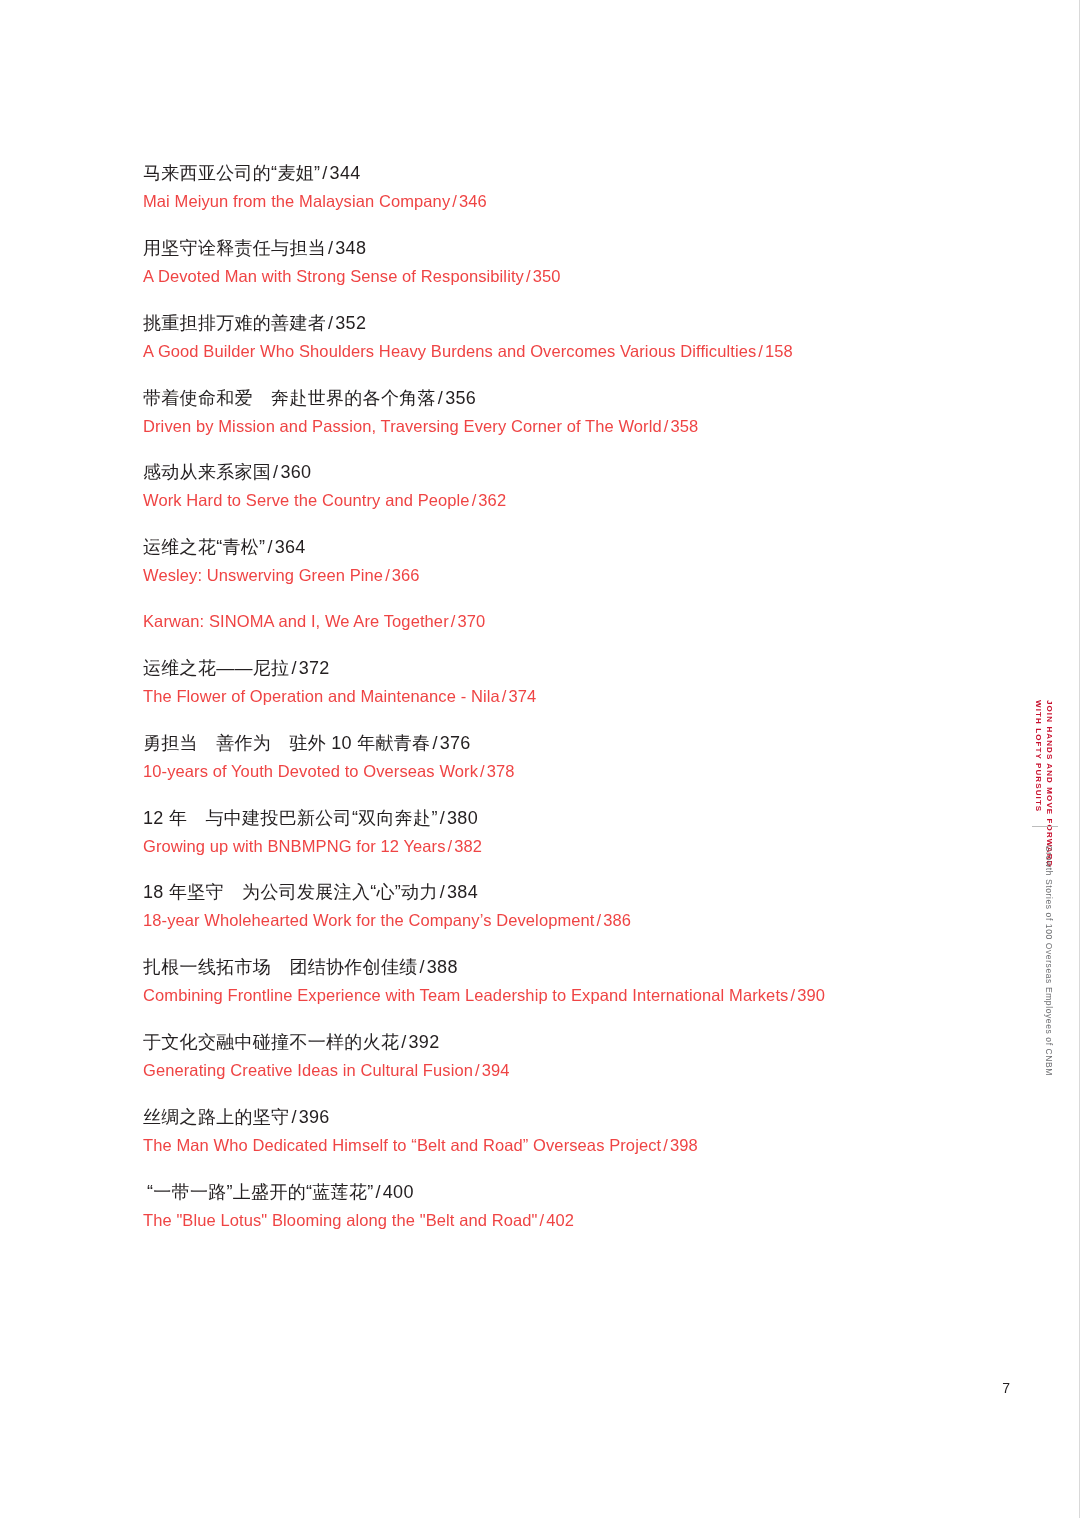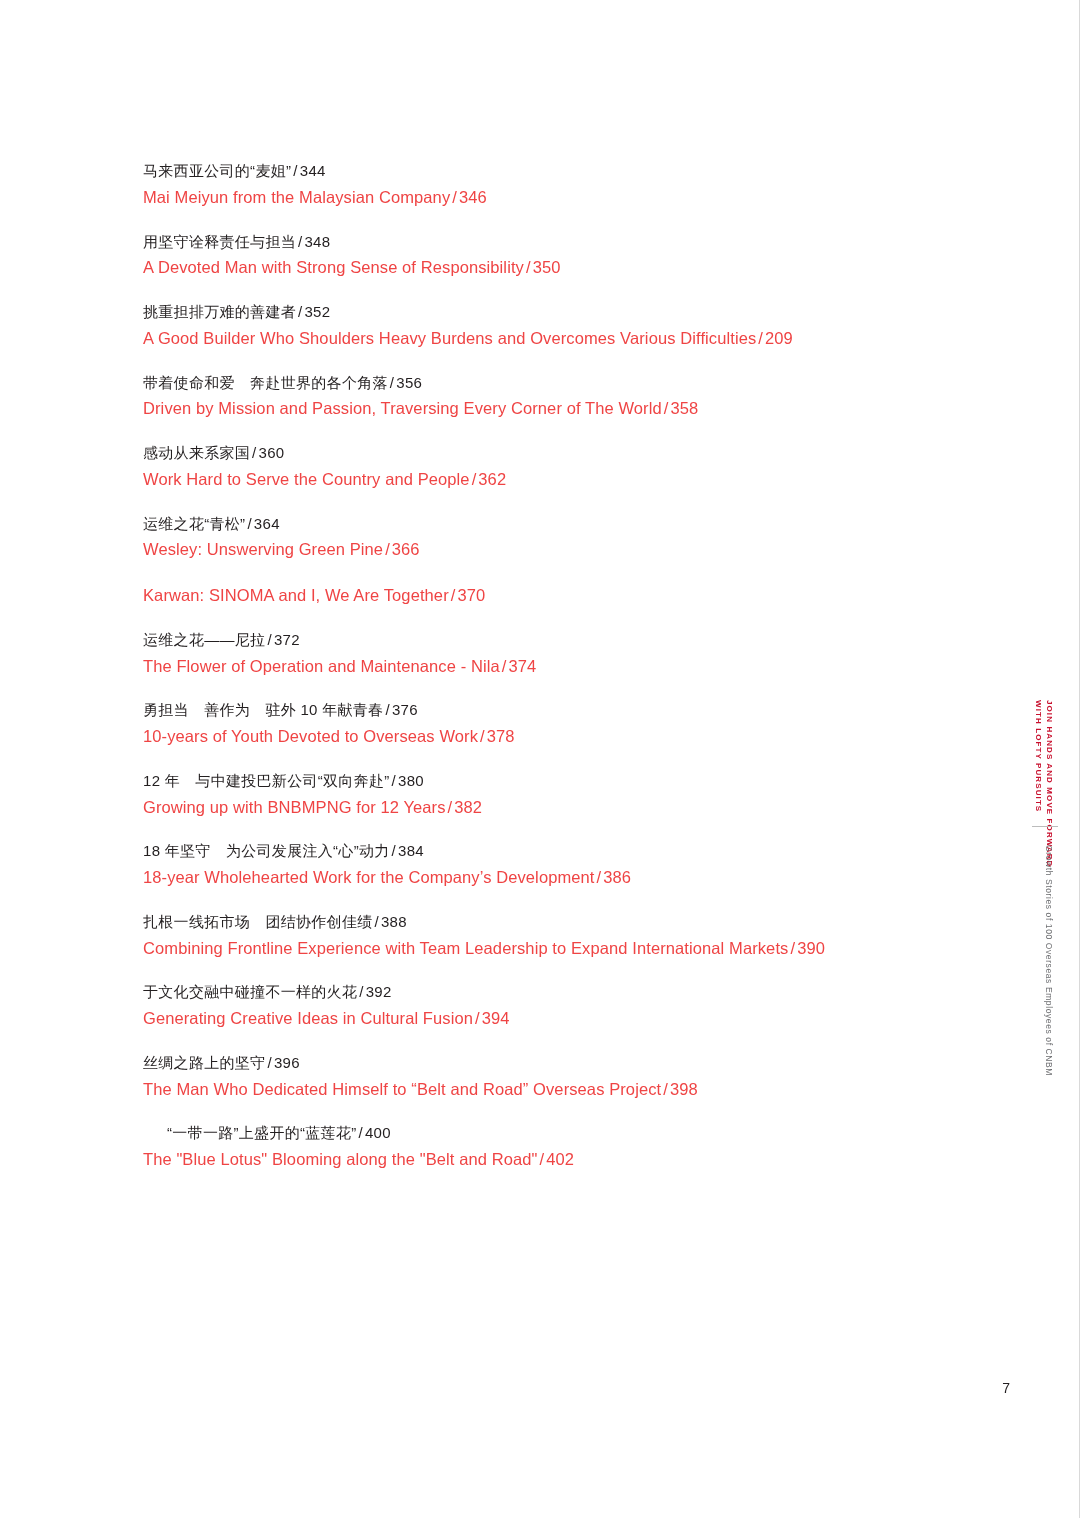--- a/index.html
+++ b/index.html
@@ -28,41 +28,41 @@
     left: 143px;
     top: 160px;
     width: 800px;
   }
 
   .entry {
     margin-bottom: 21px;
   }
 
   .entry .cn {
-    font-size: 15px;
+    font-size: 18px;
     line-height: 1.45;
     letter-spacing: 0.3px;
     color: #231f20;
     white-space: nowrap;
   }
 
   .entry .en {
     font-size: 16.5px;
     line-height: 1.5;
     color: #ef4444;
     letter-spacing: 0.1px;
     margin-top: 3px;
     white-space: nowrap;
   }
 
   .entry.indent .cn,
   .entry.indent .en {
     
   }
-  .entry.indent .cn { margin-left: 24px; }
+  .entry.indent .cn { margin-left: 4px; }
 
   .sep {
     display: inline-block;
     padding: 0 2px;
   }
 
   
   .side-rule {
     position: absolute;
     left: 1079px;
@@ -127,21 +127,21 @@
       <div class="en"><span>Mai Meiyun from the Malaysian Company</span><span class="sep">/</span><span>346</span></div>
     </div>
 
     <div class="entry">
       <div class="cn"><span>用坚守诠释责任与担当</span><span class="sep">/</span><span>348</span></div>
       <div class="en"><span>A Devoted Man with Strong Sense of Responsibility</span><span class="sep">/</span><span>350</span></div>
     </div>
 
     <div class="entry">
       <div class="cn"><span>挑重担排万难的善建者</span><span class="sep">/</span><span>352</span></div>
-      <div class="en"><span>A Good Builder Who Shoulders Heavy Burdens and Overcomes Various Difficulties</span><span class="sep">/</span><span>209</span></div>
+      <div class="en"><span>A Good Builder Who Shoulders Heavy Burdens and Overcomes Various Difficulties</span><span class="sep">/</span><span>158</span></div>
     </div>
 
     <div class="entry">
       <div class="cn"><span>带着使命和爱　奔赴世界的各个角落</span><span class="sep">/</span><span>356</span></div>
       <div class="en"><span>Driven by Mission and Passion, Traversing Every Corner of The World</span><span class="sep">/</span><span>358</span></div>
     </div>
 
     <div class="entry">
       <div class="cn"><span>感动从来系家国</span><span class="sep">/</span><span>360</span></div>
       <div class="en"><span>Work Hard to Serve the Country and People</span><span class="sep">/</span><span>362</span></div>

